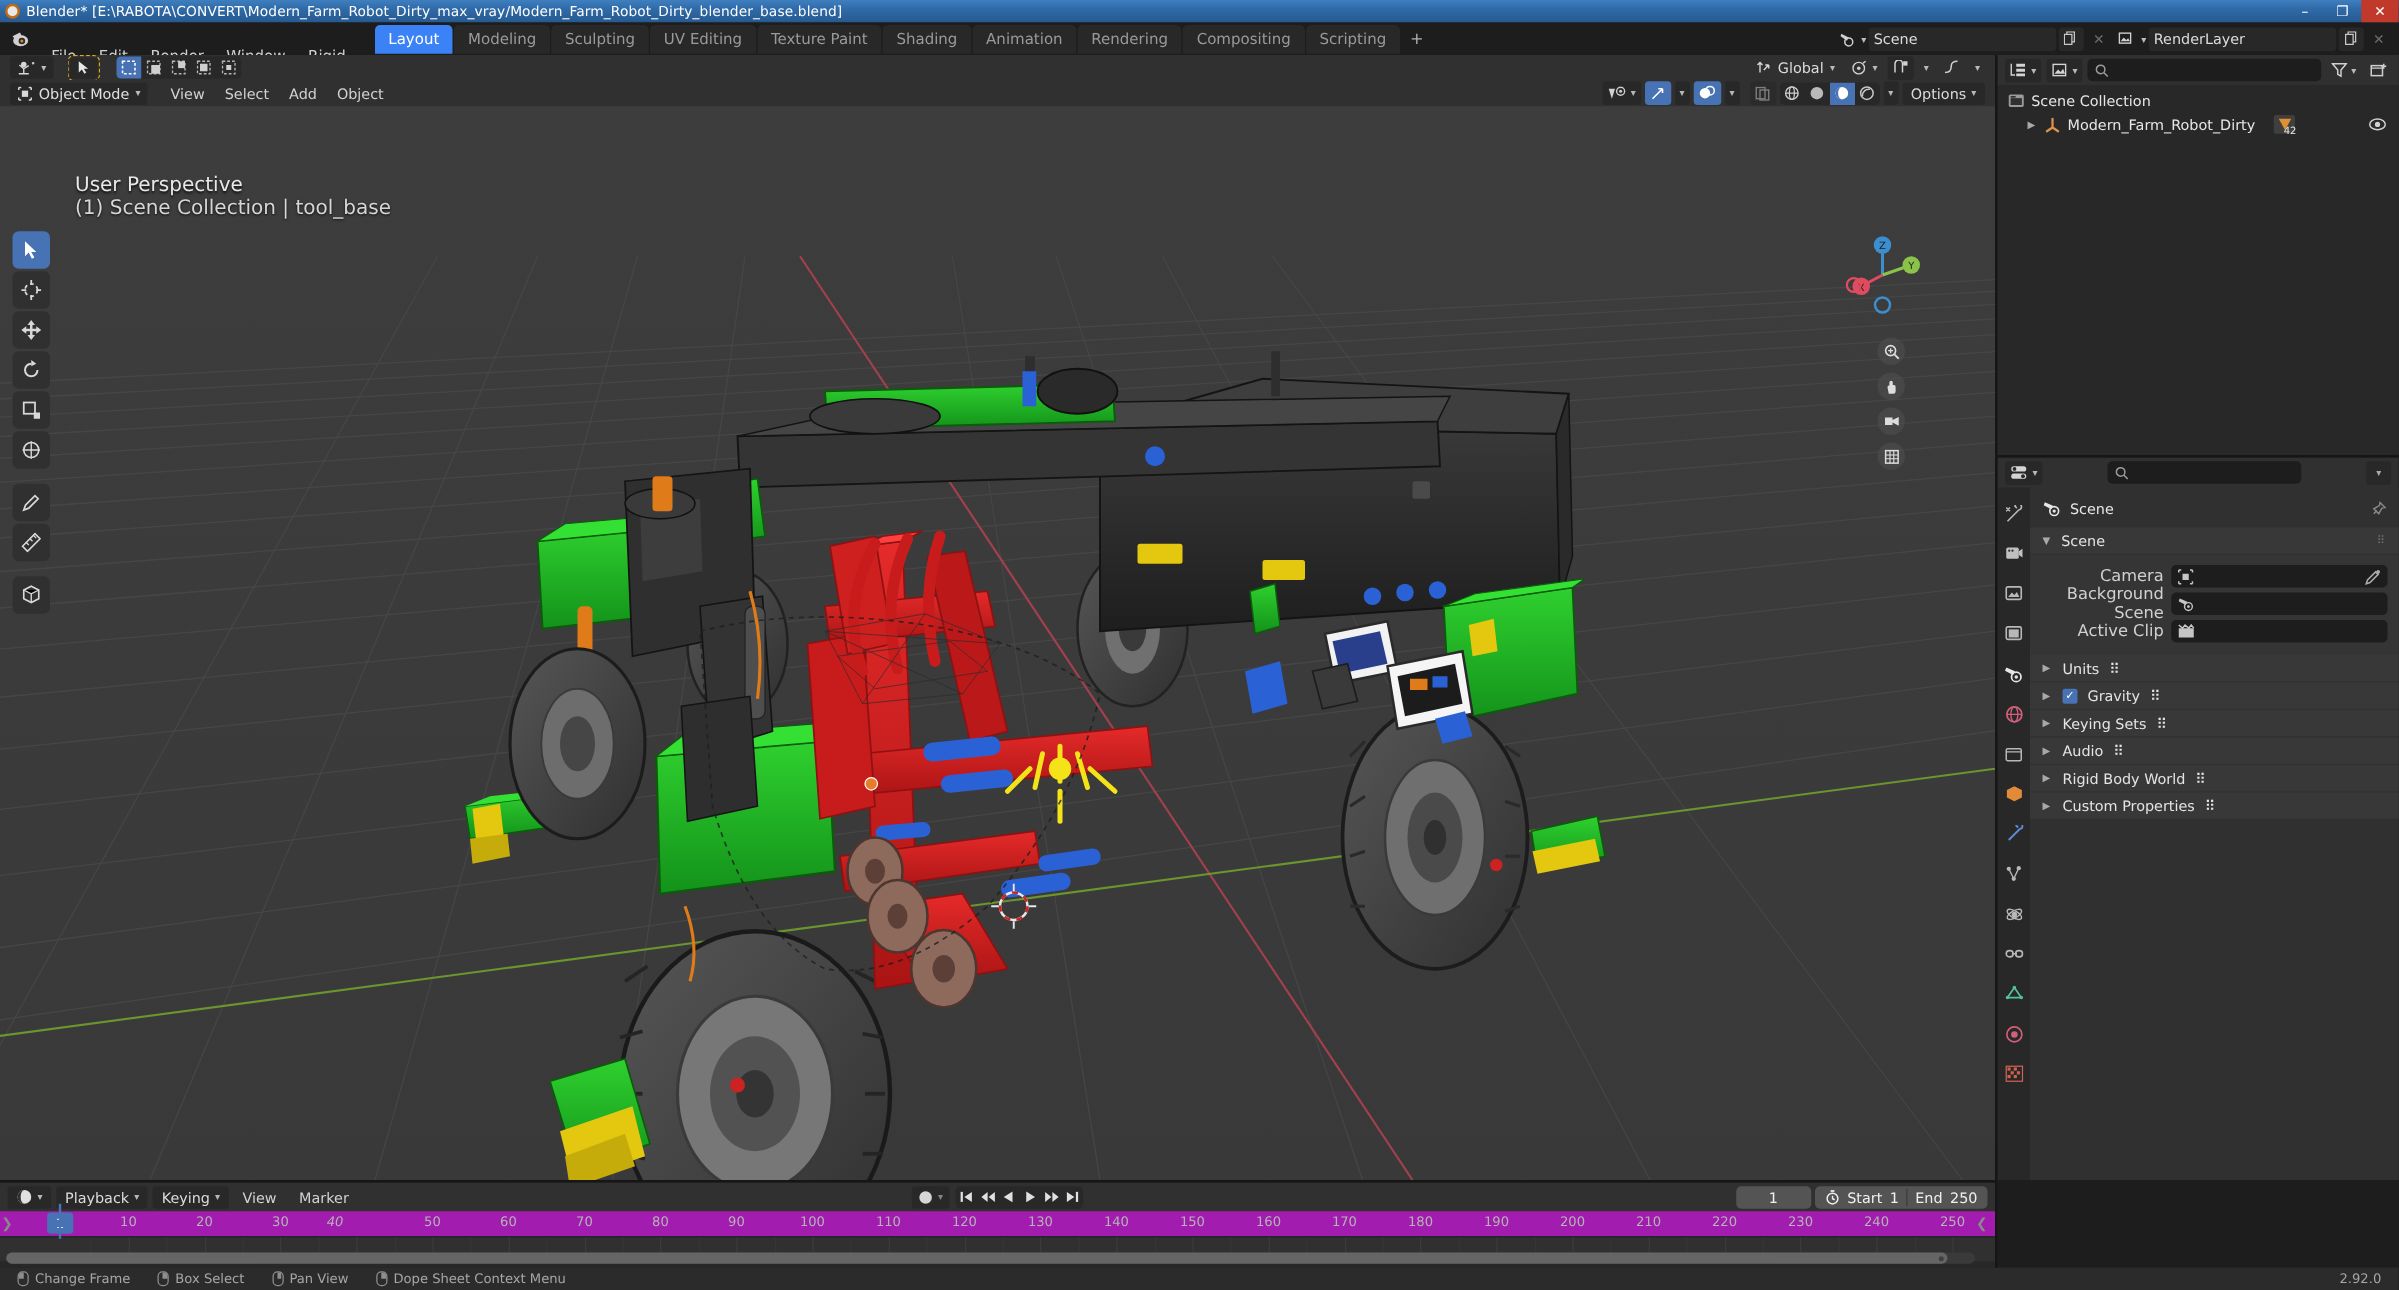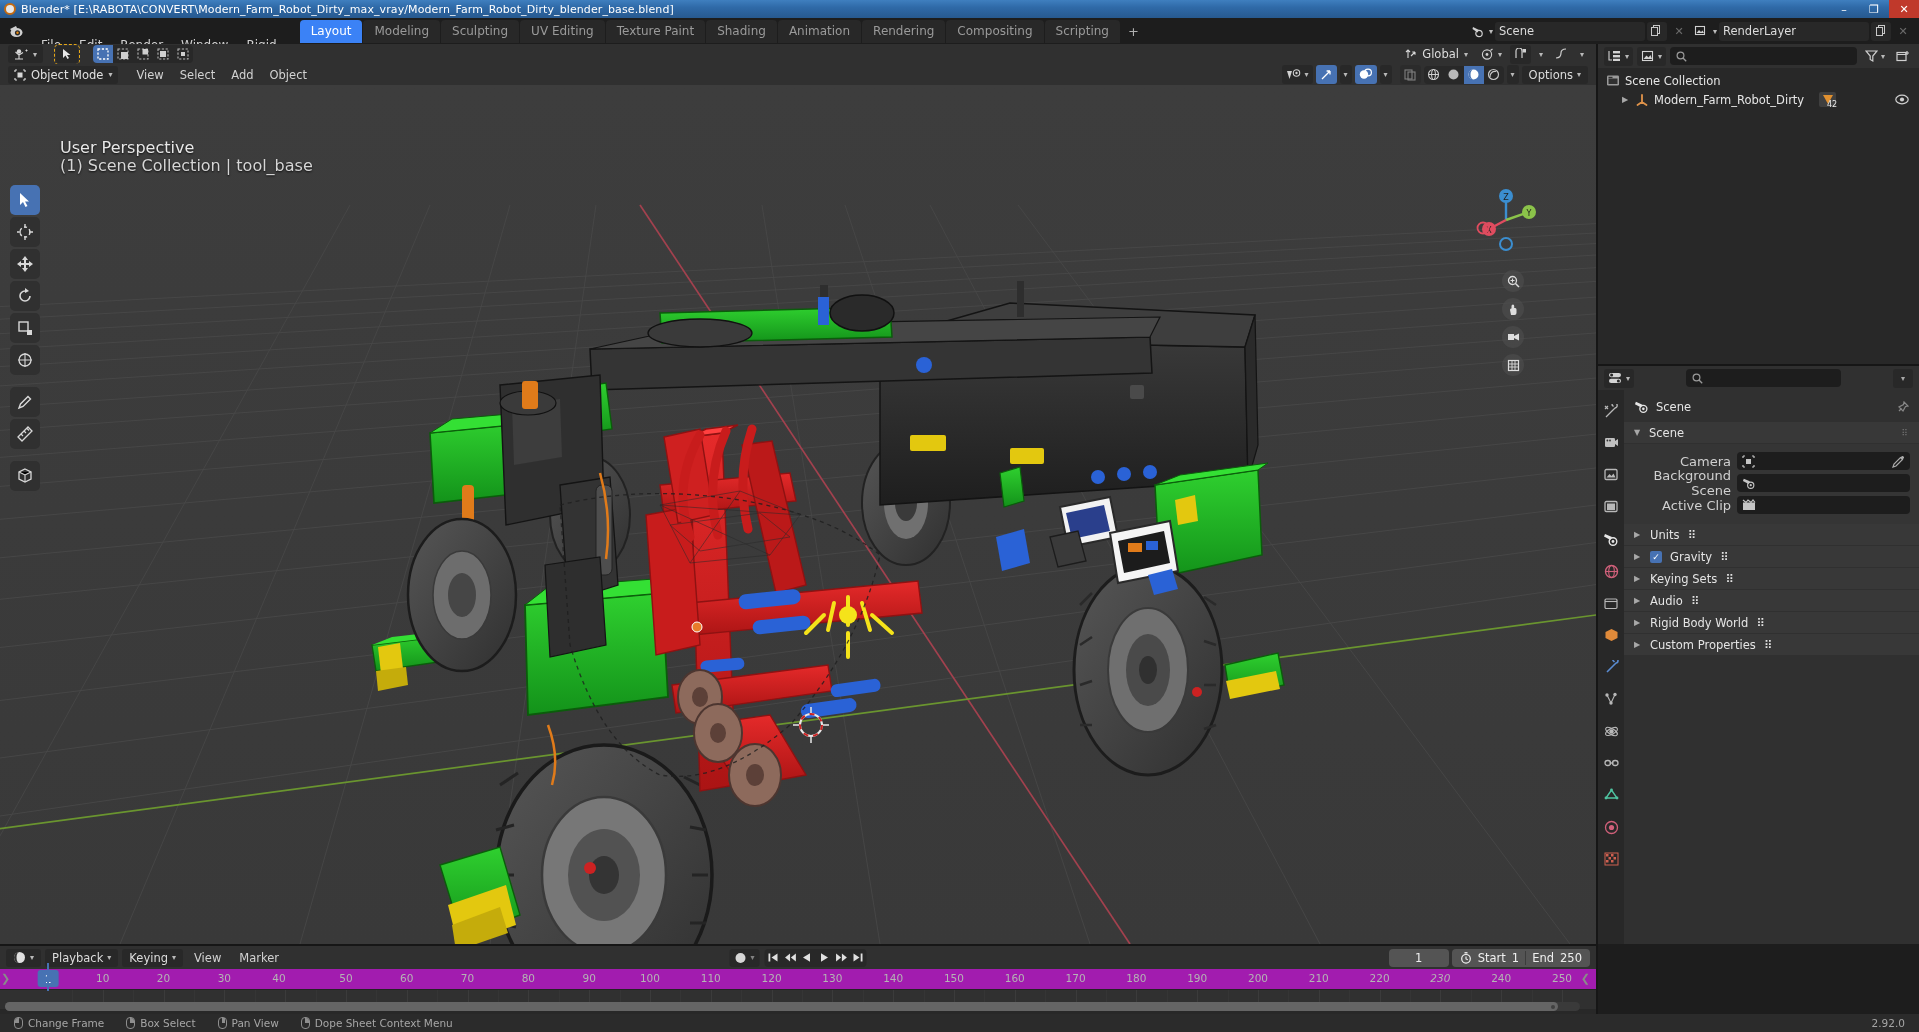--- a/index.html
+++ b/index.html
@@ -1254,40 +1254,40 @@
           <span>End</span>
           <span>250</span>
         </div>
       </div>
     </div>
 
     <div class="tl-ruler" id="tl-ruler">
         <div class="tl-tick" style="left: 102.723px;">10</div>
         <div class="tl-tick" style="left: 163.526px;">20</div>
         <div class="tl-tick" style="left: 224.329px;">30</div>
-        <div class="tl-tick" style="left: 279px;">40</div>
+        <div class="tl-tick" style="left: 268px; font-style: italic;">40</div>
         <div class="tl-tick" style="left: 345.936px;">50</div>
         <div class="tl-tick" style="left: 406.739px;">60</div>
         <div class="tl-tick" style="left: 467.542px;">70</div>
         <div class="tl-tick" style="left: 528.345px;">80</div>
         <div class="tl-tick" style="left: 589.149px;">90</div>
         <div class="tl-tick" style="left: 649.952px;">100</div>
         <div class="tl-tick" style="left: 710.755px;">110</div>
         <div class="tl-tick" style="left: 771.558px;">120</div>
         <div class="tl-tick" style="left: 832.361px;">130</div>
         <div class="tl-tick" style="left: 893.165px;">140</div>
         <div class="tl-tick" style="left: 953.968px;">150</div>
         <div class="tl-tick" style="left: 1014.77px;">160</div>
         <div class="tl-tick" style="left: 1075.57px;">170</div>
         <div class="tl-tick" style="left: 1136.38px;">180</div>
         <div class="tl-tick" style="left: 1197.18px;">190</div>
         <div class="tl-tick" style="left: 1257.98px;">200</div>
         <div class="tl-tick" style="left: 1318.79px;">210</div>
         <div class="tl-tick" style="left: 1379.59px;">220</div>
-        <div class="tl-tick" style="left: 1440.39px; font-style: italic;">230</div>
+        <div class="tl-tick" style="left: 1440.39px;">230</div>
         <div class="tl-tick" style="left: 1501.2px;">240</div>
         <div class="tl-tick" style="left: 1562px;">250</div>
         <div class="tl-playhead-box" style="left: 48px;">1</div>
       </div>
     <div class="tl-grid" id="tl-grid">
         <div class="gl" style="left: 102.723px;"></div>
         <div class="gl" style="left: 72.3213px; opacity: 0.55;"></div>
         <div class="gl" style="left: 163.526px;"></div>
         <div class="gl" style="left: 133.124px; opacity: 0.55;"></div>
         <div class="gl" style="left: 224.329px;"></div>

